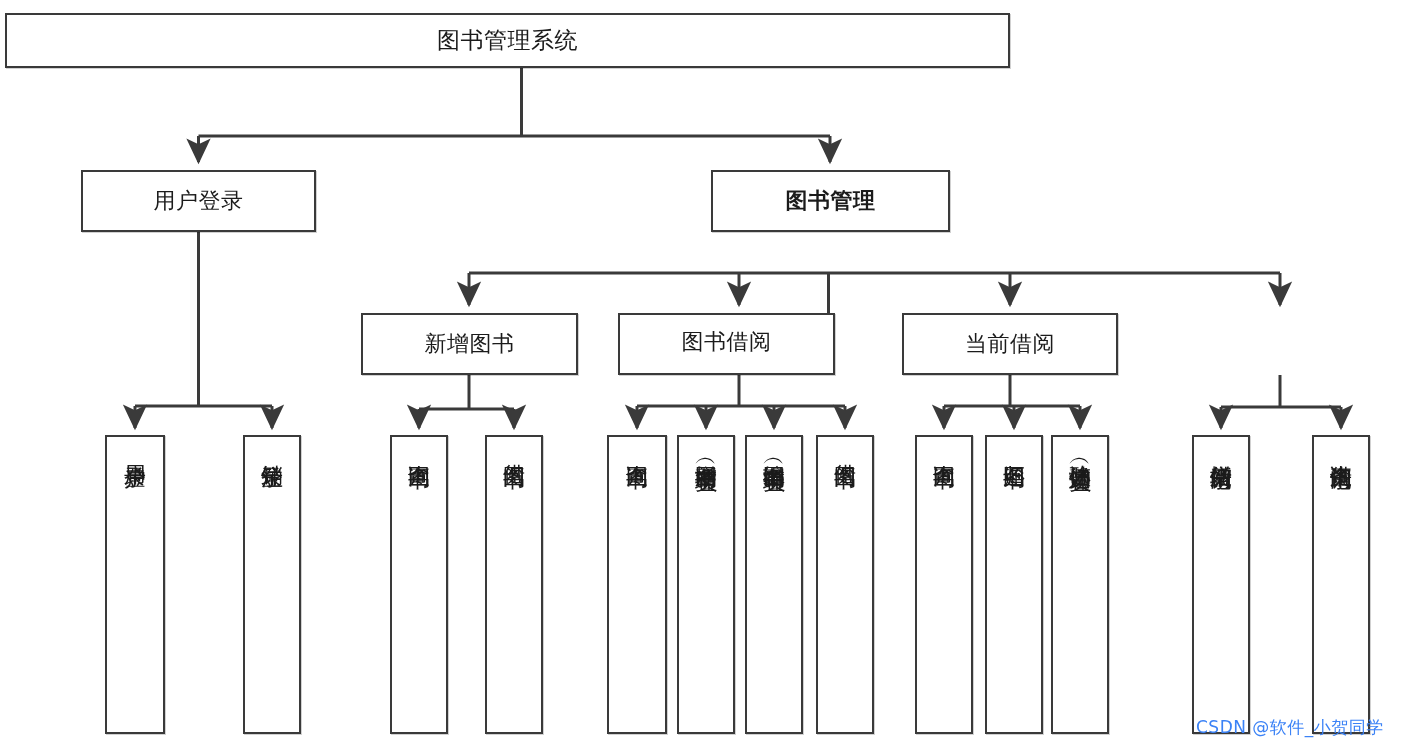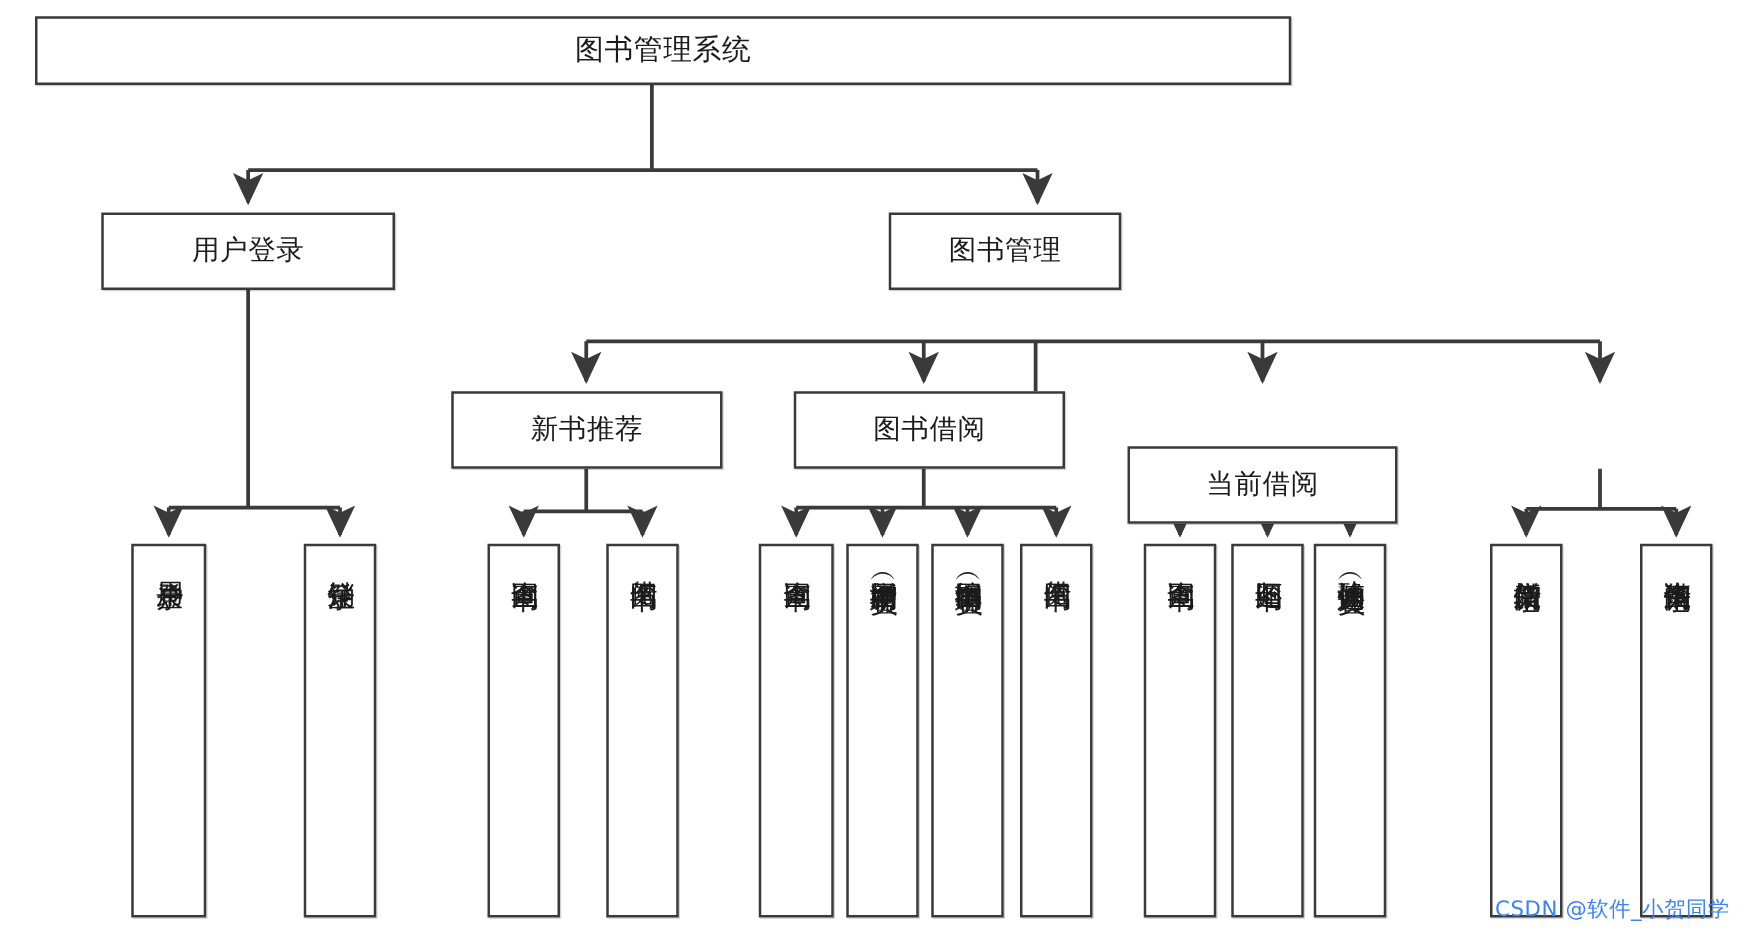--- a/index.html
+++ b/index.html
@@ -122,38 +122,38 @@
       <path d="M 1014 406 L 1014 428" marker-end="url(#arrow)"></path>
       <path d="M 1080 406 L 1080 428" marker-end="url(#arrow)"></path>
 
       <path d="M 1280 375 L 1280 407"></path>
       <path d="M 1221 407 L 1341 407"></path>
       <path d="M 1221 407 L 1221 428" marker-end="url(#arrow)"></path>
       <path d="M 1341 407 L 1341 428" marker-end="url(#arrow)"></path>
     </g>
   </svg>
 
-  <div class="node root" style="left:28px; top:13px; width:1005px; height:55px;">
+  <div class="node root" style="left:5px; top:13px; width:1005px; height:55px;">
     <span class="label">图书管理系统</span>
   </div>
 
   <div class="node branch" style="left:81px; top:170px; width:235px; height:62px;">
     <span class="label">用户登录</span>
   </div>
-  <div class="node branch" style="left:711px; top:170px; width:186px; height:62px;">
+  <div class="node branch" style="left:711px; top:170px; width:239px; height:62px;font-weight:bold;">
     <span class="label">图书管理</span>
   </div>
 
   <div class="node branch" style="left:361px; top:313px; width:217px; height:62px;">
-    <span class="label">新书推荐</span>
-  </div>
-  <div class="node branch" style="left:635px; top:313px; width:217px; height:62px;">
+    <span class="label">新增图书</span>
+  </div>
+  <div class="node branch" style="left:618px; top:313px; width:217px; height:62px;font-family:Liberation Mono, monospace;">
     <span class="label">图书借阅</span>
   </div>
-  <div class="node branch" style="left:902px; top:313px; width:216px; height:62px;margin-top:44px;">
+  <div class="node branch" style="left:902px; top:313px; width:216px; height:62px;">
     <span class="label">当前借阅</span>
   </div>
 
   <div class="node leaf" style="left:105px; top:435px; width:60px; height:299px;">
     <span class="label">用户登录</span>
   </div>
   <div class="node leaf" style="left:243px; top:435px; width:58px; height:299px;">
     <span class="label">注销登录</span>
   </div>
 

